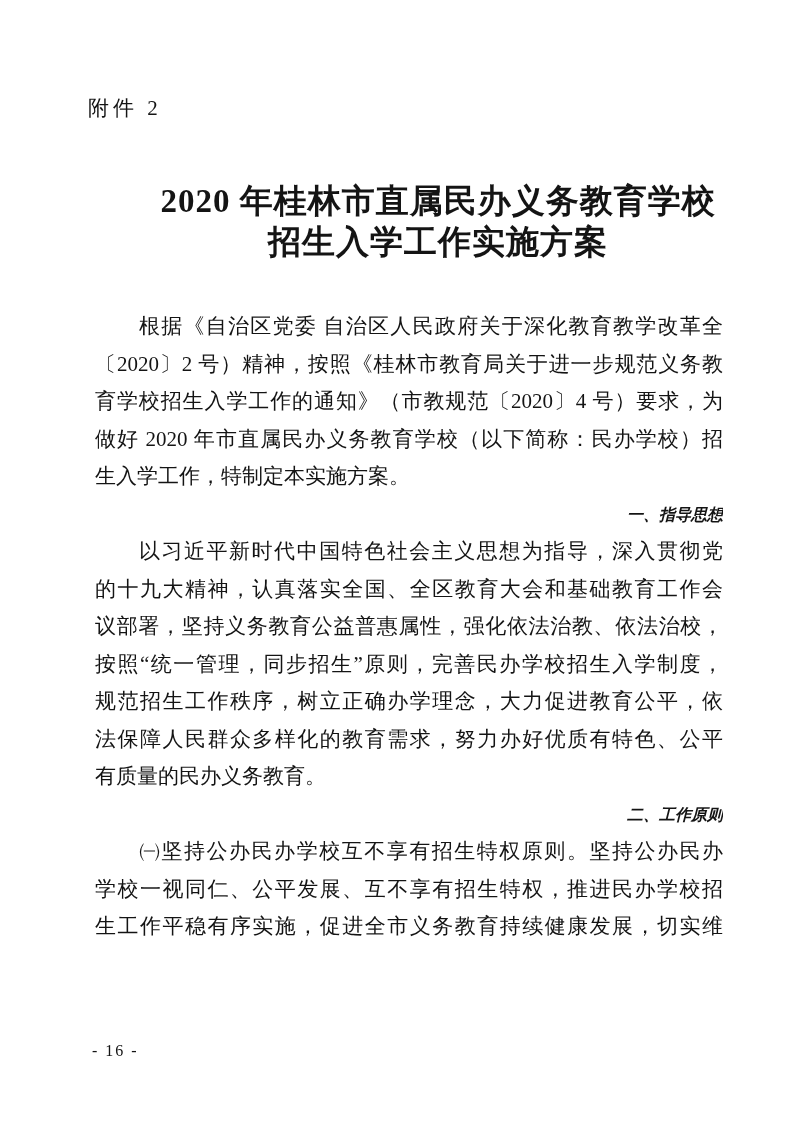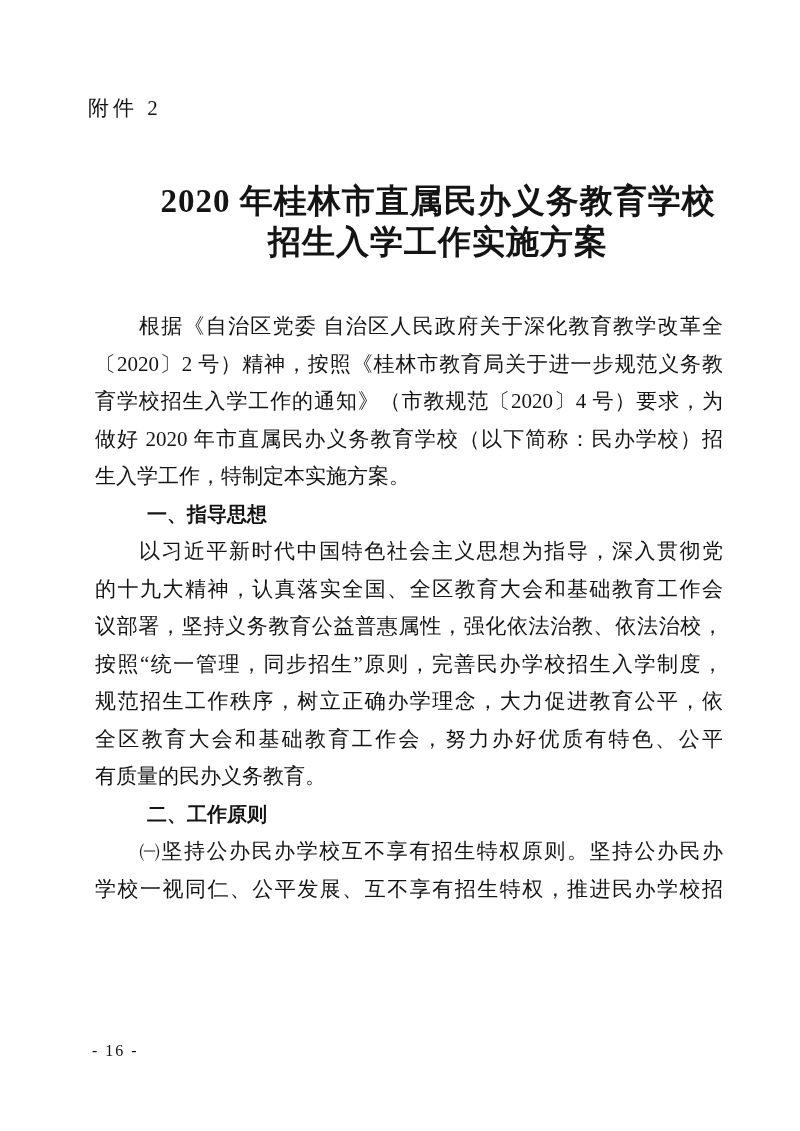--- a/index.html
+++ b/index.html
@@ -48,23 +48,24 @@
     overflow: hidden;
   }
   .line.indent { text-indent: 44px; }
   .line.plain { text-align: center; text-align-last: left; }
   .heading {
     height: 37.5px;
     line-height: 37.5px;
     padding-left: 52px;
     font-family: "Liberation Sans", sans-serif;
     font-weight: bold;
-    font-size: 20px;
-    text-align: left;
+    font-size: 16px;
+    text-align: right;
     overflow: hidden;
+    font-style: italic;
   }
   .pagenum {
     position: absolute;
     left: 92px;
     top: 1042px;
     font-size: 16px;
     letter-spacing: 2px;
   }
 </style>
 </head>
@@ -87,25 +88,26 @@
     <div class="line">做好 2020 年市直属民办义务教育学校（以下简称：民办学校）招</div>
     <div class="line plain">生入学工作，特制定本实施方案。</div>
 
     <div class="heading">一、指导思想</div>
 
     <div class="line indent">以习近平新时代中国特色社会主义思想为指导，深入贯彻党</div>
     <div class="line">的十九大精神，认真落实全国、全区教育大会和基础教育工作会</div>
     <div class="line">议部署，坚持义务教育公益普惠属性，强化依法治教、依法治校，</div>
     <div class="line">按照“统一管理，同步招生”原则，完善民办学校招生入学制度，</div>
     <div class="line">规范招生工作秩序，树立正确办学理念，大力促进教育公平，依</div>
-    <div class="line">全区教育大会和基础教育工作会，努力办好优质有特色、公平</div>
+    <div class="line">法保障人民群众多样化的教育需求，努力办好优质有特色、公平</div>
     <div class="line plain">有质量的民办义务教育。</div>
 
     <div class="heading">二、工作原则</div>
 
     <div class="line indent">㈠坚持公办民办学校互不享有招生特权原则。坚持公办民办</div>
     <div class="line">学校一视同仁、公平发展、互不享有招生特权，推进民办学校招</div>
+    <div class="line">生工作平稳有序实施，促进全市义务教育持续健康发展，切实维</div>
 
   </div>
 
   <div class="pagenum">- 16 -</div>
 
 </div>
 
 </body></html>

